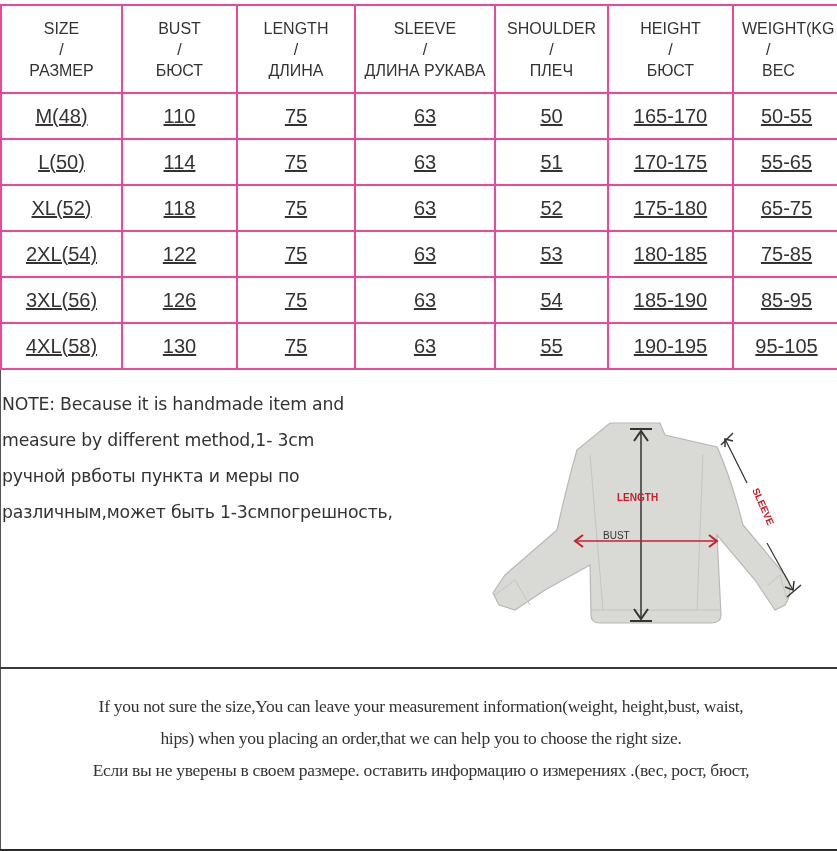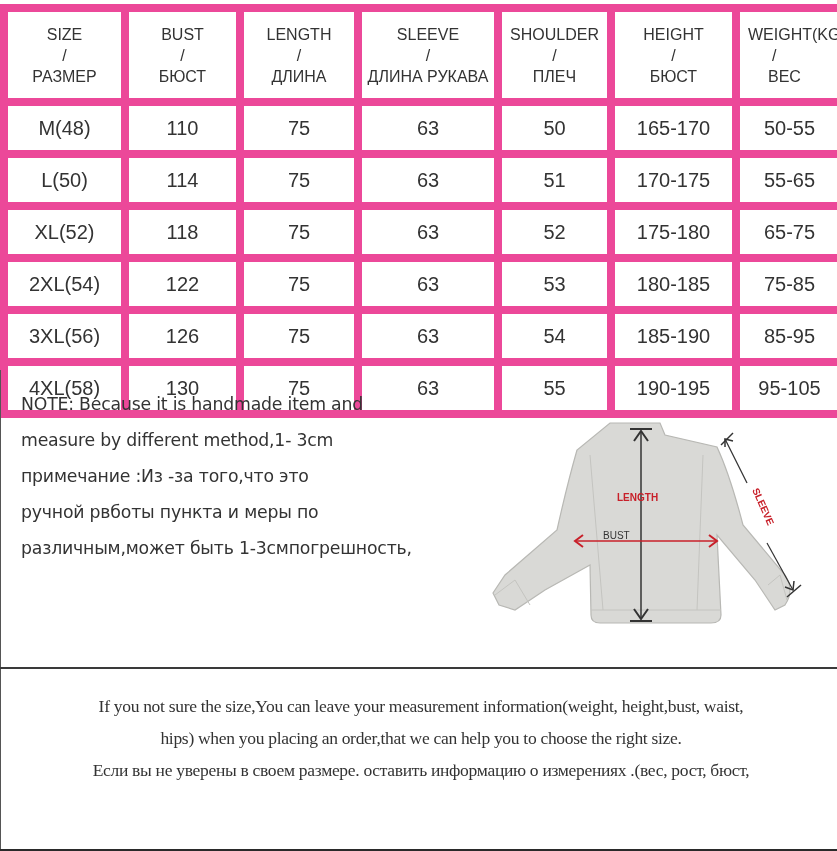--- a/index.html
+++ b/index.html
@@ -1,23 +1,23 @@
 <!DOCTYPE html>
 <html><head>
 <meta charset="utf-8">
 <style>
   html, body { margin:0; padding:0; background:#fff; }
   body { width:837px; height:851px; position:relative; overflow:hidden; font-family:"Liberation Sans", sans-serif; color:#2a2a2a; }
   .frame { position:absolute; left:0; top:0; width:837px; height:851px; }
   table.size { position:absolute; left:0; top:4px; width:839px; border-collapse:collapse; table-layout:fixed; }
-  table.size td, table.size th { border:8px solid #ec4899; text-align:center; vertical-align:middle; padding:0; }
+  table.size td, table.size th { border:2px solid #ec4899; text-align:center; vertical-align:middle; padding:0; }
   table.size th { height:86px; font-weight:normal; font-size:16px; line-height:21px; color:#333; }
-  table.size td { height:44px; font-size:20px; color:#333; }
+  table.size td { height:44px; font-size:20px; color:#333;text-decoration:underline; }
   .note { position:absolute; left:2px; top:386px; width:470px; font-family:"DejaVu Sans", sans-serif; font-size:17.3px; line-height:36px; color:#333; letter-spacing:-0.2px; }
-  .note div { white-space:nowrap;padding-left:19px; }
+  .note div { white-space:nowrap; }
   .left-border { position:absolute; left:0; top:370px; width:1px; height:481px; background:#555; }
   .divider { position:absolute; left:0; top:667px; width:837px; height:2px; background:#3a3a3a; }
   .bottom-line { position:absolute; left:0; top:849px; width:837px; height:2px; background:#2a2a2a; }
   .info { position:absolute; left:6px; top:690px; width:830px; font-family:"Liberation Serif", serif; font-size:17.5px; line-height:32px; color:#333; letter-spacing:-0.3px; }
   .info div { white-space:nowrap;text-align:center; }
   .diagram { position:absolute; left:485px; top:415px; width:340px; height:220px; }
 </style>
 </head>
 <body>
 
@@ -126,21 +126,20 @@
       <td>95-105</td>
     </tr>
   </tbody>
     </table>
 
   <div class="left-border"></div>
 
   <div class="note">
     <div>NOTE: Because it is handmade item and</div>
     <div>measure by different method,1- 3cm</div>
-    <div>примечание :Из -за того,что это</div>
     <div>ручной рвботы пункта и меры по</div>
     <div>различным,может быть 1-3смпогрешность,</div>
   </div>
 
   <svg class="diagram" viewBox="0 0 340 220">
     <g>
       <path d="M125 8 L175 8 L180 20 L232 32 Q245 60 258 110 L300 160 Q310 175 300 190 L290 195 L270 165 L232 120 L236 200 Q236 208 226 208 L115 208 Q106 208 106 200 L105 150 L60 175 L30 195 L14 190 L8 178 L20 160 L72 115 Q82 70 92 35 Z" fill="#d9d9d6" stroke="#b8b8b4" stroke-width="1.2"></path>
       <path d="M105 40 L118 195" stroke="#c4c4c0" stroke-width="1" fill="none"></path>
       <path d="M218 40 L212 195" stroke="#c4c4c0" stroke-width="1" fill="none"></path>
       <path d="M10 180 L30 165 L45 190" stroke="#c4c4c0" stroke-width="1" fill="none"></path>

